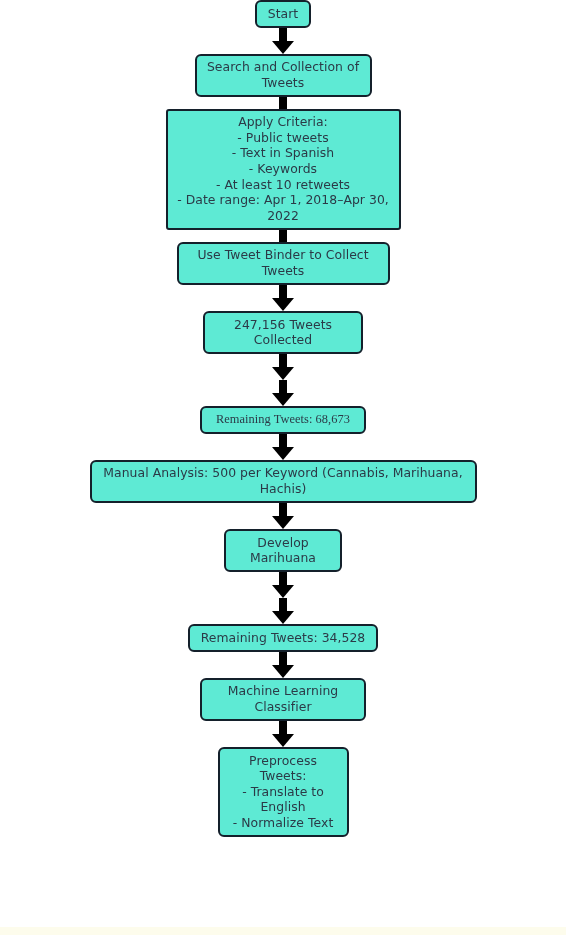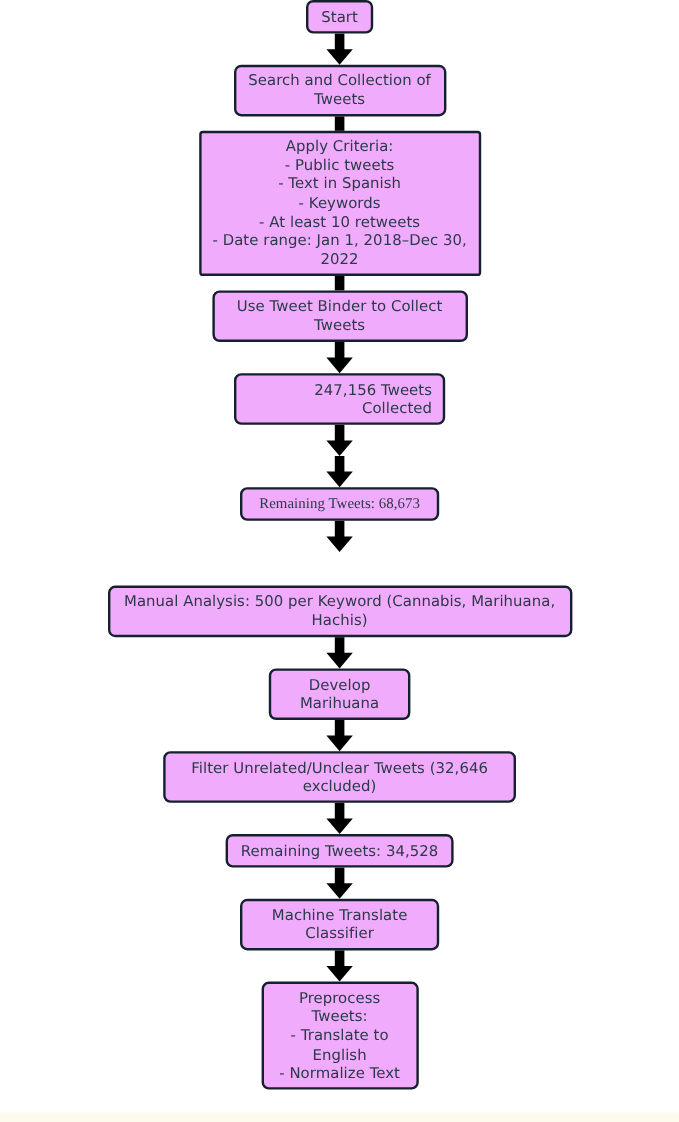--- a/index.html
+++ b/index.html
@@ -39,21 +39,21 @@
     left: 0;
     top: 0;
     width: 566px;
     display: flex;
     flex-direction: column;
     align-items: center;
   }
 
   .node {
     box-sizing: border-box;
-    background: #f0abfc;
+    background: #5eead4;
     border: 2.2px solid #14202b;
     border-radius: 6px;
     color: #2b3a47;
     font-size: 12.4px;
     line-height: 15.6px;
     text-align: center;
     padding: 3.5px 9px 4.5px 9px;
     white-space: pre-line;
     letter-spacing: 0.05px;
     position: relative;
@@ -100,64 +100,63 @@
       </div>
       <div class="node" style="width: 177px;">Search and Collection of Tweets</div>
       <div class="conn plain">
         <div class="stem" style="height: 12px;"></div>
       </div>
       <div class="node wide-crit" style="width: 235px;">Apply Criteria:
 - Public tweets
 - Text in Spanish
 - Keywords
 - At least 10 retweets
-- Date range: Jan 1, 2018–Dec 30, 2022</div>
+- Date range: Apr 1, 2018–Apr 30, 2022</div>
       <div class="conn plain">
         <div class="stem" style="height: 12px;"></div>
       </div>
       <div class="node" style="width: 213px;">Use Tweet Binder to Collect Tweets</div>
       <div class="conn">
         <div class="stem" style="height: 14px;"></div>
         <div class="head"></div>
       </div>
-      <div class="node" style="width: 176px; text-align: right;">247,156 Tweets Collected</div>
+      <div class="node" style="width: 160px;">247,156 Tweets Collected</div>
       <div class="conn">
         <div class="stem" style="height: 14px;"></div>
         <div class="head"></div>
       </div>
       <div class="conn">
         <div class="stem" style="height: 14px;"></div>
         <div class="head"></div>
       </div>
       <div class="node" style="width: 166px; font-family: Liberation Serif, serif;">Remaining Tweets: 68,673</div>
       <div class="conn">
         <div class="stem" style="height: 14px;"></div>
         <div class="head"></div>
       </div>
-      <div class="node" style="width: 387px; margin-top: 28px;">Manual Analysis: 500 per Keyword (Cannabis, Marihuana, Hachis)</div>
+      <div class="node" style="width: 387px;">Manual Analysis: 500 per Keyword (Cannabis, Marihuana, Hachis)</div>
       <div class="conn">
         <div class="stem" style="height: 14px;"></div>
         <div class="head"></div>
       </div>
       <div class="node" style="width: 118px;">Develop Marihuana</div>
       <div class="conn">
         <div class="stem" style="height: 14px;"></div>
         <div class="head"></div>
       </div>
-      <div class="node" style="width: 294px;">Filter Unrelated/Unclear Tweets (32,646 excluded)</div>
       <div class="conn">
         <div class="stem" style="height: 14px;"></div>
         <div class="head"></div>
       </div>
       <div class="node" style="width: 190px;">Remaining Tweets: 34,528</div>
       <div class="conn">
         <div class="stem" style="height: 14px;"></div>
         <div class="head"></div>
       </div>
-      <div class="node" style="width: 166px;">Machine Translate Classifier</div>
+      <div class="node" style="width: 166px;">Machine Learning Classifier</div>
       <div class="conn">
         <div class="stem" style="height: 14px;"></div>
         <div class="head"></div>
       </div>
       <div class="node" style="width: 131px;">Preprocess Tweets:
 - Translate to English
 - Normalize Text</div>
     </div>
   <div class="bottom-band"></div>
 </div>

